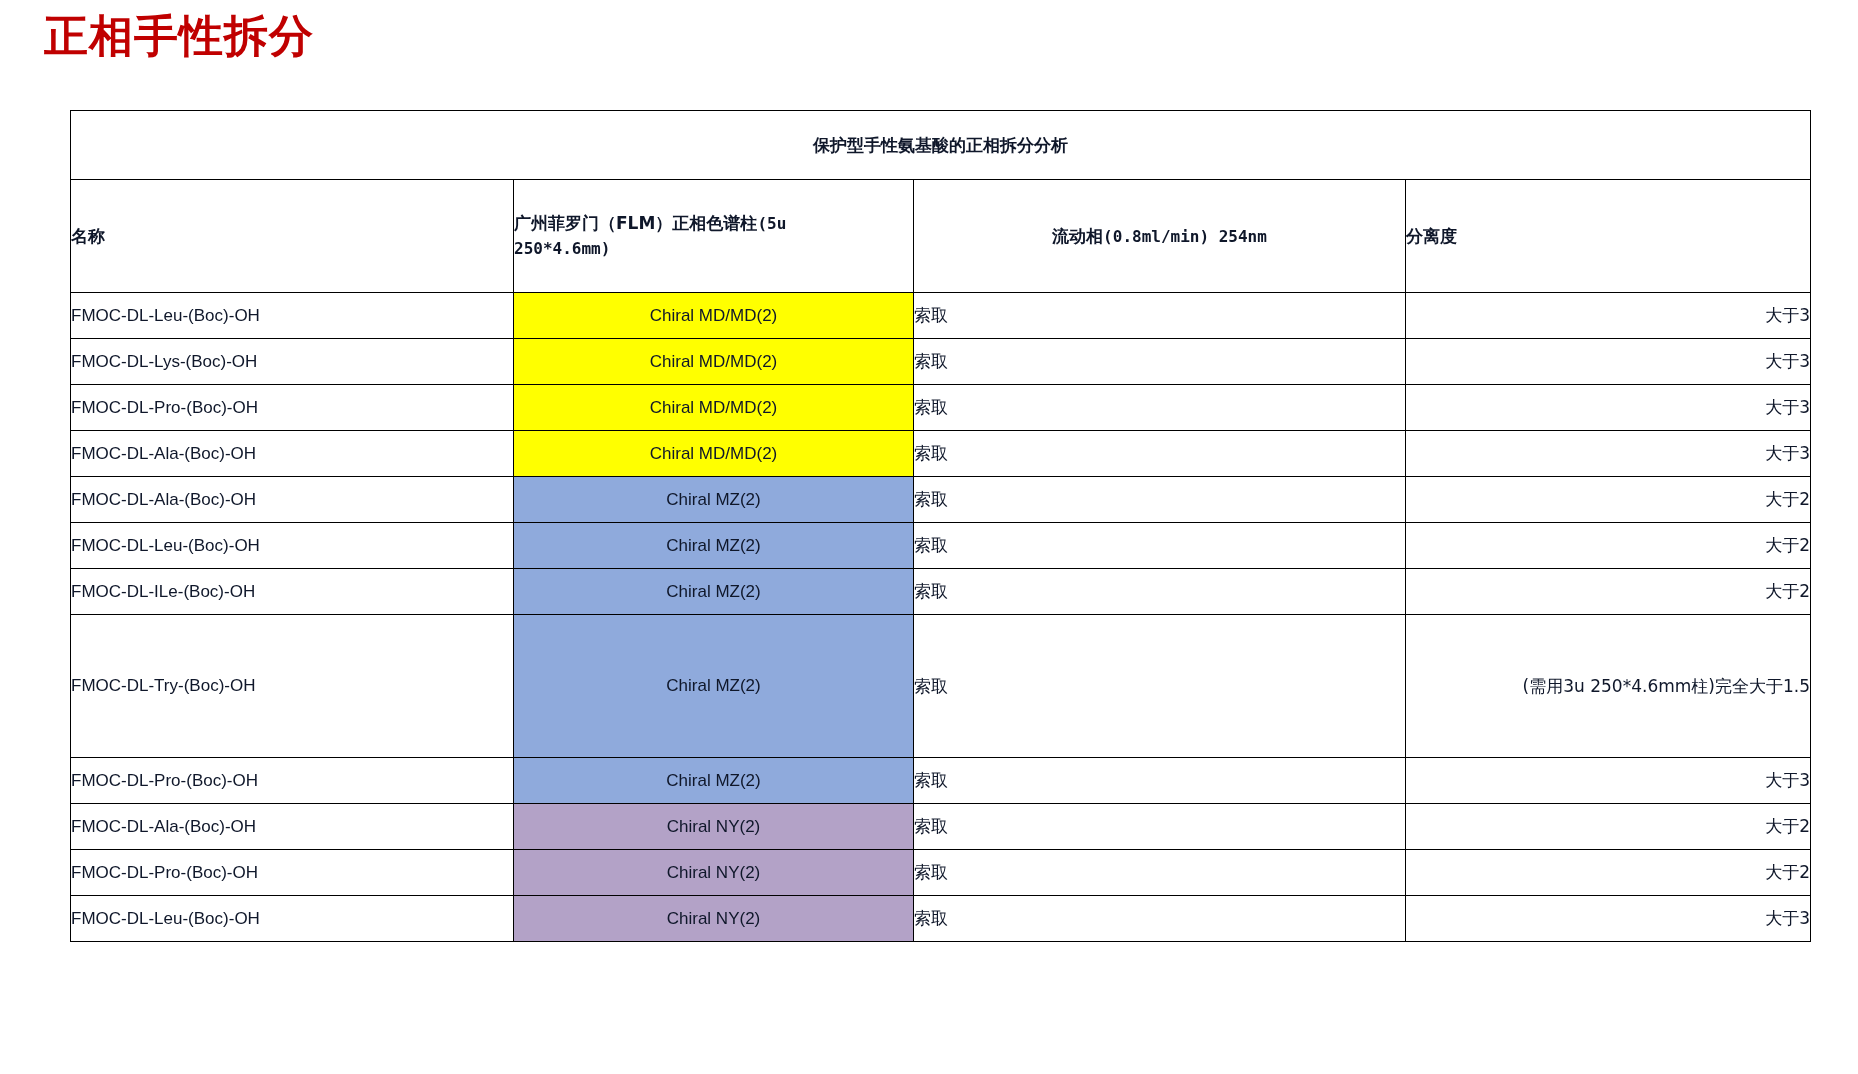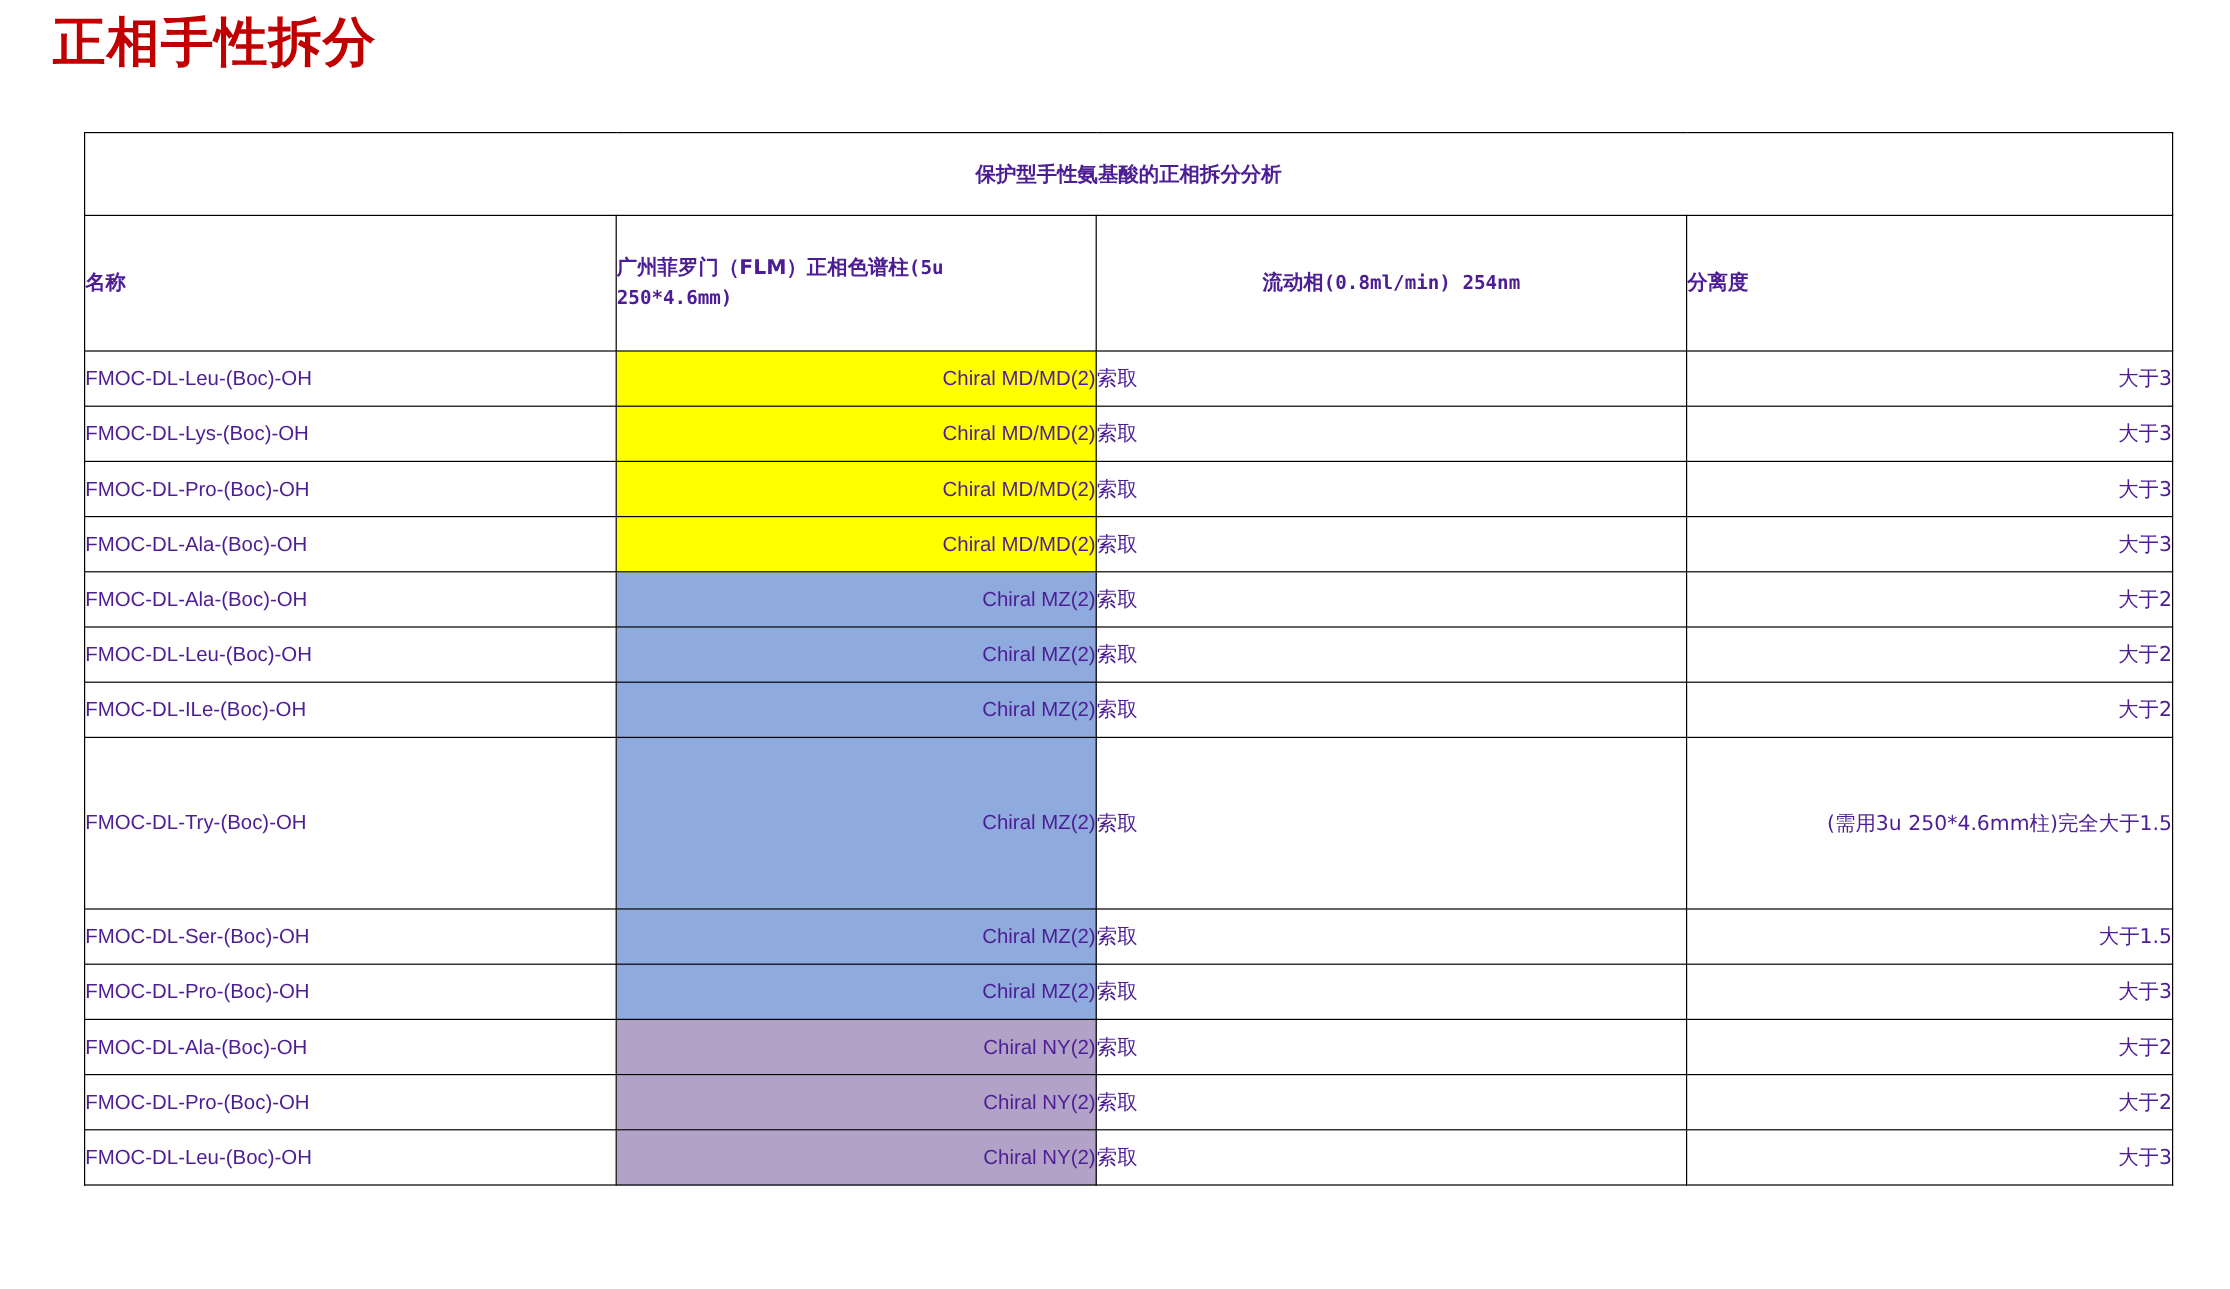--- a/index.html
+++ b/index.html
@@ -40,21 +40,21 @@
     border-collapse: collapse;
     width: 1740px;
     table-layout: fixed;
     background: #ffffff;
   }
   table.main td {
     border: 1px solid #000000;
     padding: 0;
     vertical-align: middle;
     font-size: 17px;
-    color: #4c1d95;
+    color: #0f172a;
   }
   .col-a { width: 443px; }
   .col-b { width: 400px; }
   .col-c { width: 492px; }
   .col-d { width: 405px; }
 
   .caption-cell {
     height: 68px;
     text-align: center;
     font-weight: bold;
@@ -80,21 +80,21 @@
 
   .cell-name {
     padding: 0 10px;
     font-size: 18px;
     text-align: left;
     font-family: "Liberation Sans", sans-serif;
   }
   .cell-col {
     padding: 0 10px;
     font-size: 18px;
-    text-align: right;
+    text-align: center;
   }
   .cell-mobile {
     text-align: left;
     font-size: 18px;
     font-family: "DejaVu Sans", "Liberation Sans", sans-serif;
   }
   .cell-res {
     padding: 0 10px;
     font-size: 17px;
     text-align: right;
@@ -180,26 +180,20 @@
             <td class="cell-mobile">索取</td>
             <td class="cell-res">大于2</td>
           </tr>
           <tr class="data-row tall-row">
             <td class="cell-name">FMOC-DL-Try-(Boc)-OH</td>
             <td class="cell-col bg-blue">Chiral MZ(2)</td>
             <td class="cell-mobile">索取</td>
             <td class="cell-res">(需用3u 250*4.6mm柱)完全大于1.5</td>
           </tr>
           <tr class="data-row">
-            <td class="cell-name">FMOC-DL-Ser-(Boc)-OH</td>
-            <td class="cell-col bg-blue">Chiral MZ(2)</td>
-            <td class="cell-mobile">索取</td>
-            <td class="cell-res">大于1.5</td>
-          </tr>
-          <tr class="data-row">
             <td class="cell-name">FMOC-DL-Pro-(Boc)-OH</td>
             <td class="cell-col bg-blue">Chiral MZ(2)</td>
             <td class="cell-mobile">索取</td>
             <td class="cell-res">大于3</td>
           </tr>
           <tr class="data-row">
             <td class="cell-name">FMOC-DL-Ala-(Boc)-OH</td>
             <td class="cell-col bg-purple">Chiral NY(2)</td>
             <td class="cell-mobile">索取</td>
             <td class="cell-res">大于2</td>

